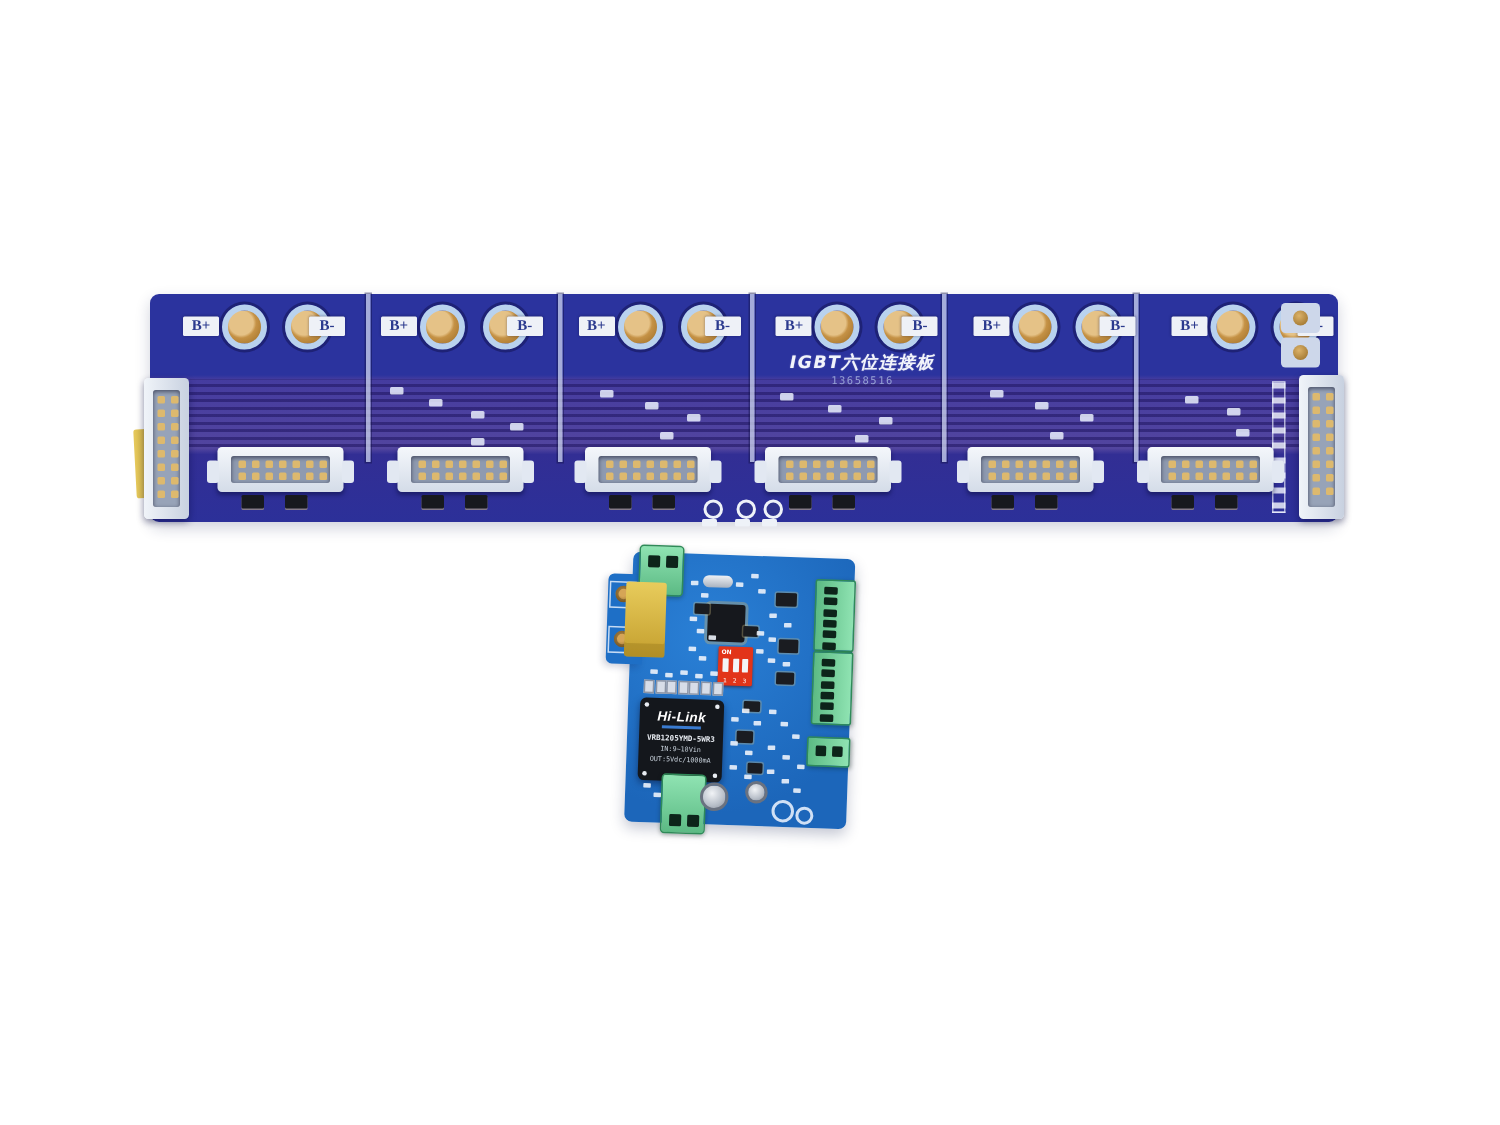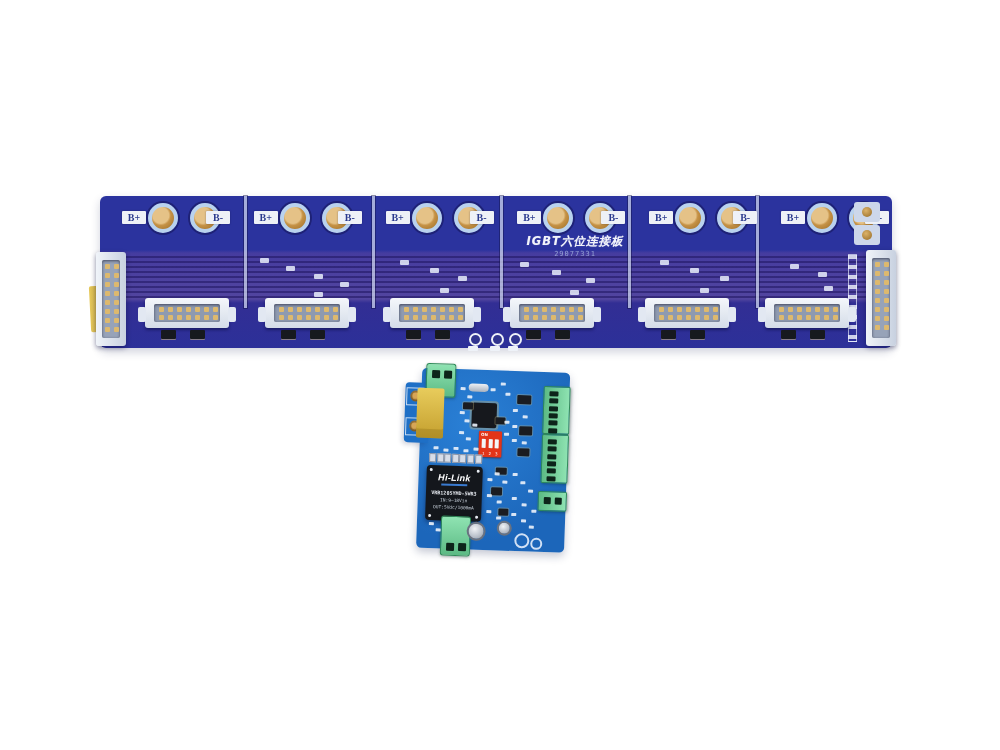--- a/index.html
+++ b/index.html
@@ -93,21 +93,21 @@
 </style>
 </head>
 <body>
 
 <div class="canvas">
 
   <div class="top-board" id="topBoard">
     <div class="trace-band"></div>
     <div class="title-block">
       <div class="cn-title">IGBT六位连接板</div>
-      <div class="serial">29077331</div>
+      <div class="serial">13658516</div>
     </div>
     <div class="tape"></div>
     <div class="silk-strip"></div>
   <div class="board-slot" style="left: 144px;"></div>
       <div class="board-slot" style="left: 272px;"></div>
       <div class="board-slot" style="left: 400px;"></div>
       <div class="board-slot" style="left: 528px;"></div>
       <div class="board-slot" style="left: 656px;"></div>
       <div class="pad-label" style="left: 22px;">B+</div>
       <div class="pad-hole" style="left: 48px;"></div>

